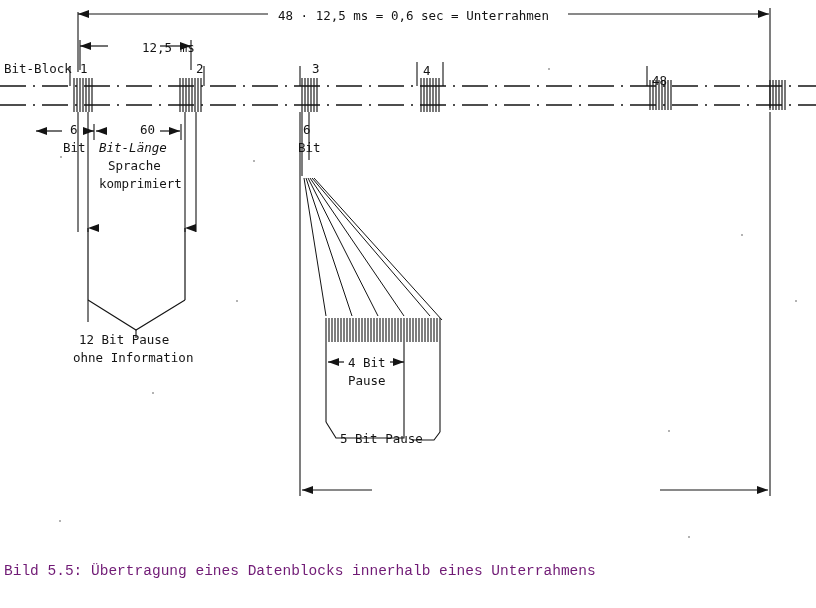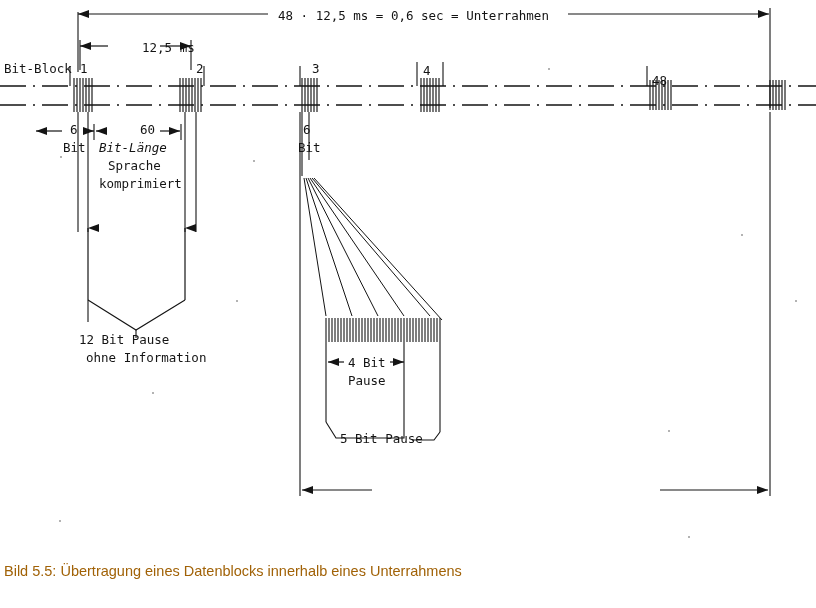--- a/index.html
+++ b/index.html
@@ -31,25 +31,25 @@
     position: absolute;
     font-family: "DejaVu Sans Mono", monospace;
     font-size: 12.5px;
     line-height: 15px;
     white-space: pre;
     color: #141414;
     letter-spacing: 0px;
   }
   .caption {
     position: absolute;
-    font-family: Liberation Sans, sans-serif;
+    font-family: Liberation Mono, monospace;
     font-size: 14.5px;
     line-height: 19px;
     white-space: pre;
-    color: #a16207;
+    color: #701a75;
   }
   .speck {
     position: absolute;
     width: 2px;
     height: 2px;
     background: #9a9a9a;
     border-radius: 50%;
   }
 </style>
 </head>
@@ -251,21 +251,21 @@
 
   <div class="lbl" style="left:112px; top:122px;margin-left:28px;">60</div>
   <div class="lbl" style="left:99px; top:140px;font-style:italic;">Bit-Länge</div>
   <div class="lbl" style="left:108px; top:158px;">Sprache</div>
   <div class="lbl" style="left:99px; top:176px;">komprimiert</div>
 
   <div class="lbl" style="left:303px; top:122px;">6</div>
   <div class="lbl" style="left:298px; top:140px;">Bit</div>
 
   <div class="lbl" style="left:79px; top:332px;">12 Bit Pause</div>
-  <div class="lbl" style="left:86px; top:350px;">ohne Information</div>
+  <div class="lbl" style="left:73px; top:350px;">ohne Information</div>
 
   <div class="lbl" style="left:348px; top:355px;">4 Bit</div>
   <div class="lbl" style="left:348px; top:373px;">Pause</div>
 
   <div class="lbl" style="left:340px; top:431px;">5 Bit Pause</div>
 
 
   <div class="caption" style="left:4px; top:562px;">Bild 5.5: Übertragung eines Datenblocks innerhalb eines Unterrahmens</div>
 
   <div class="speck" style="left:60px; top:156px;"></div>

